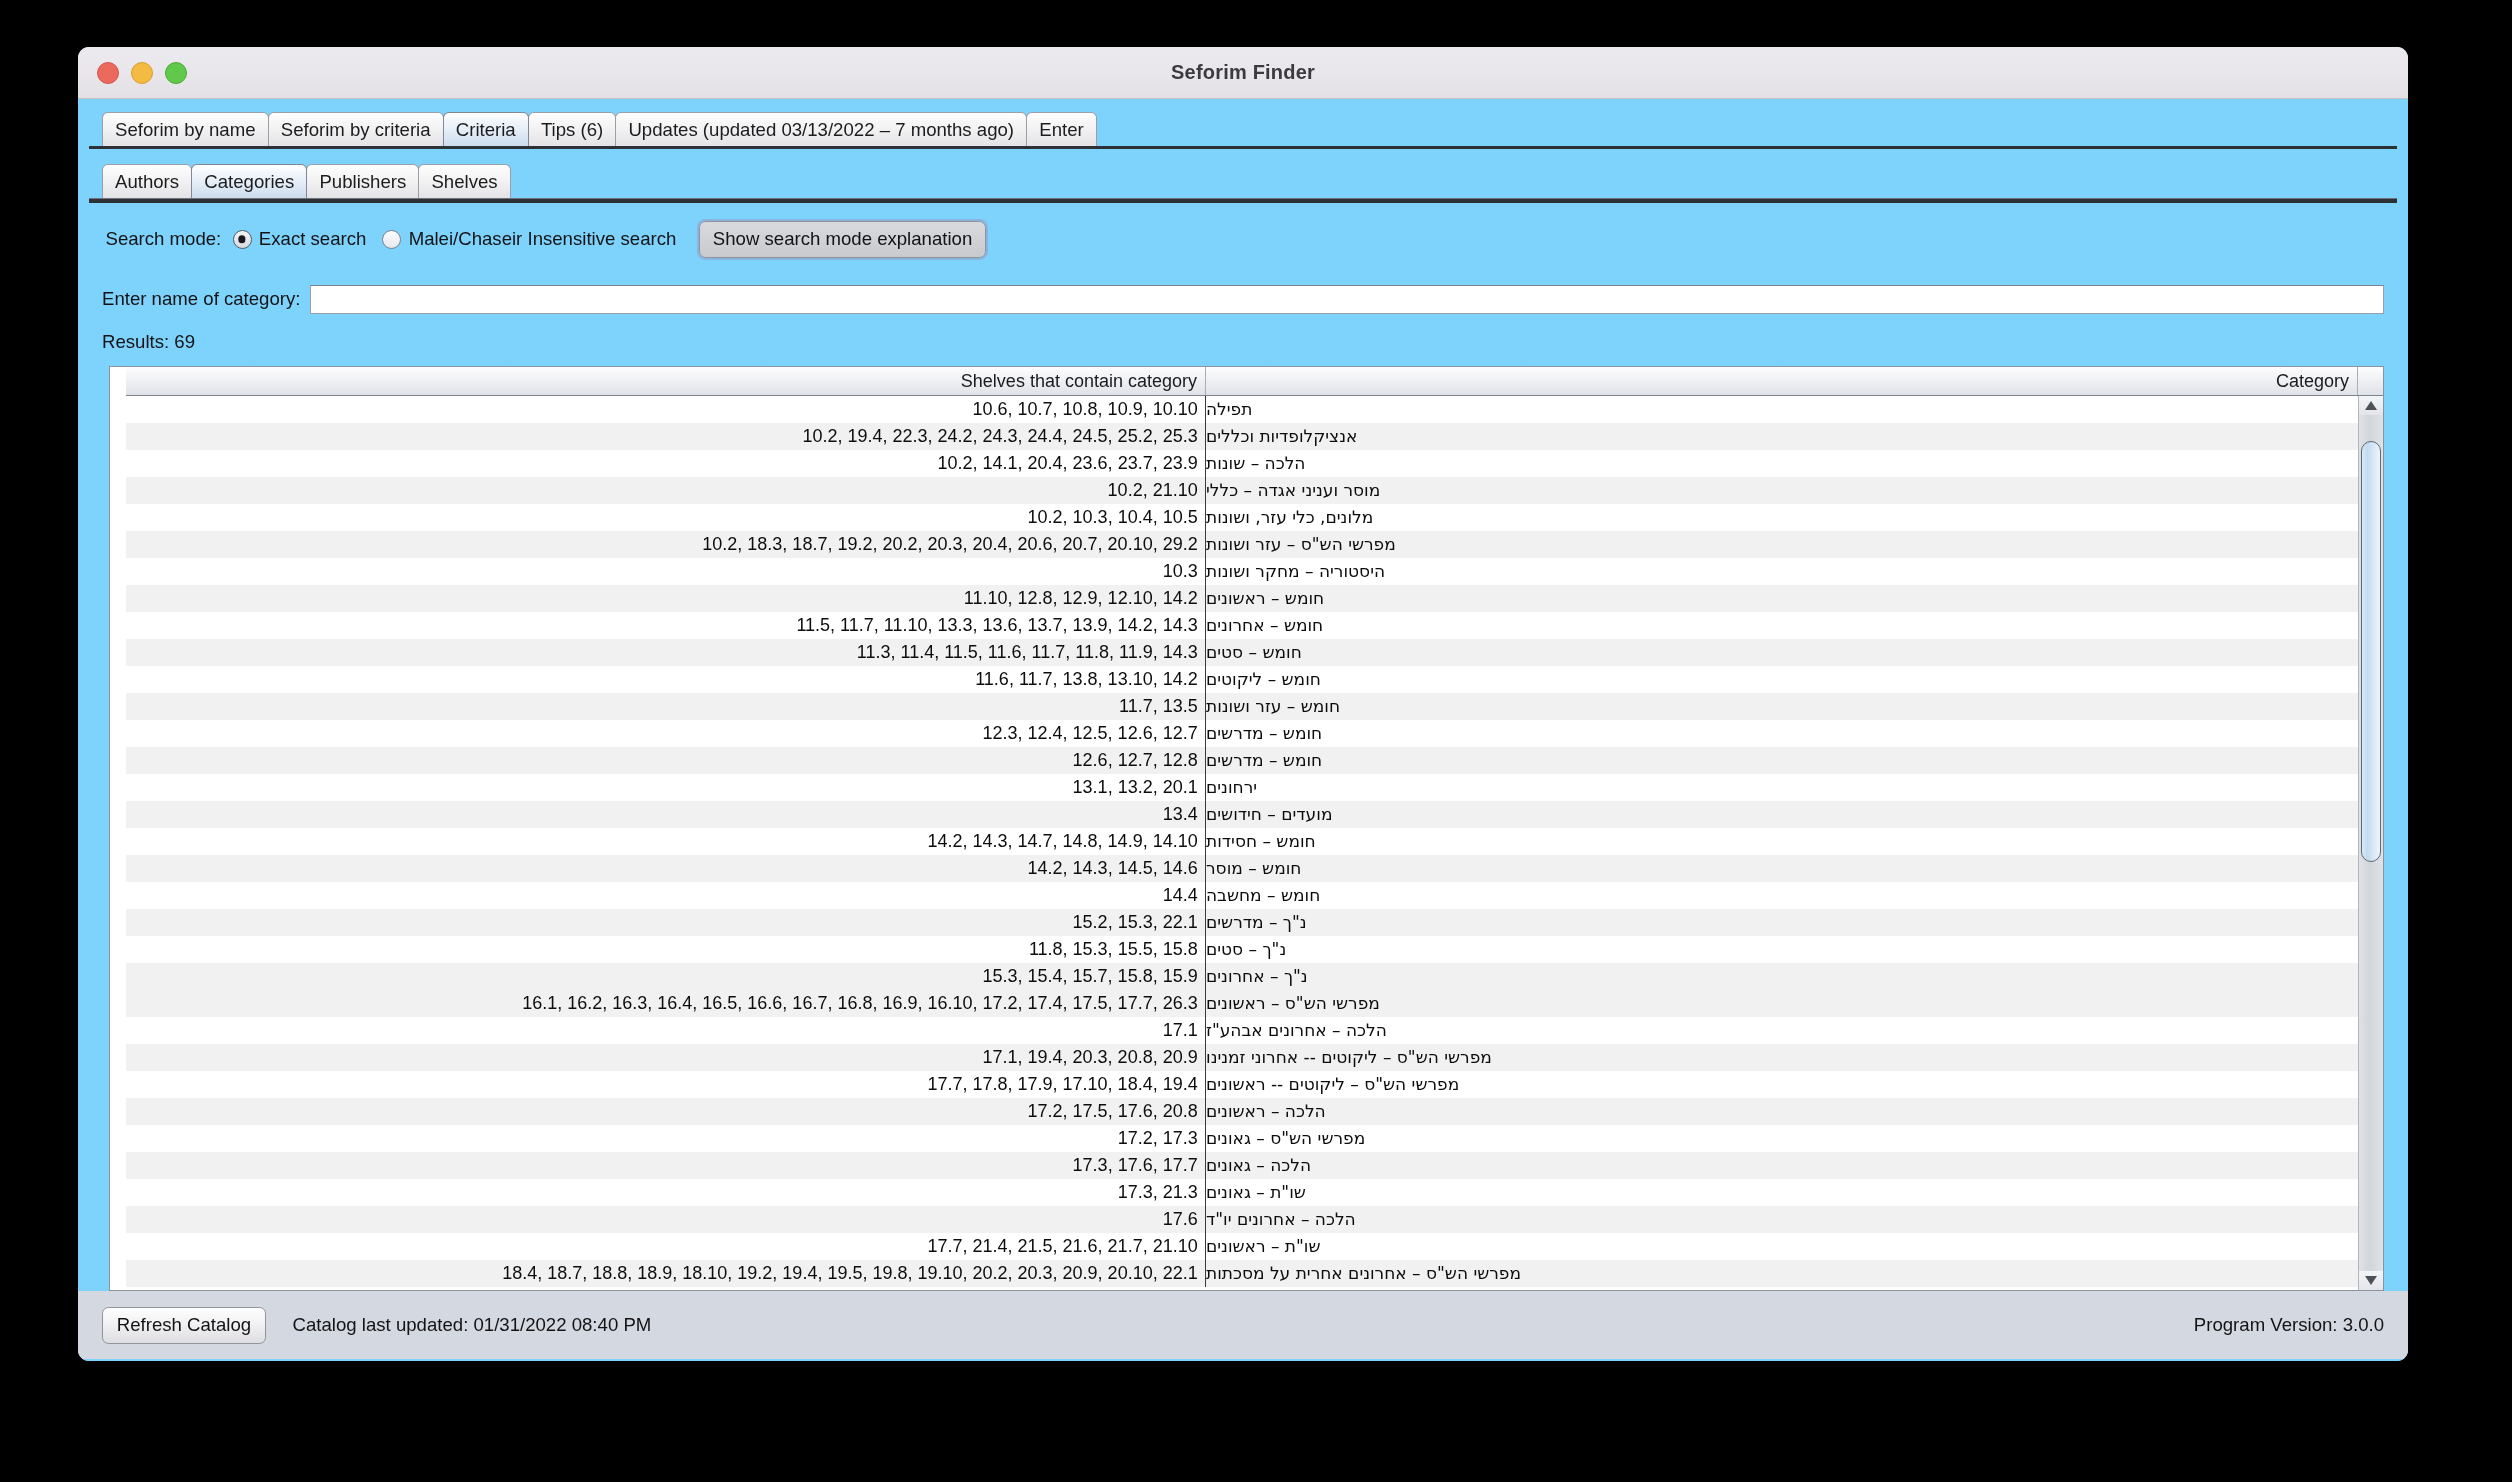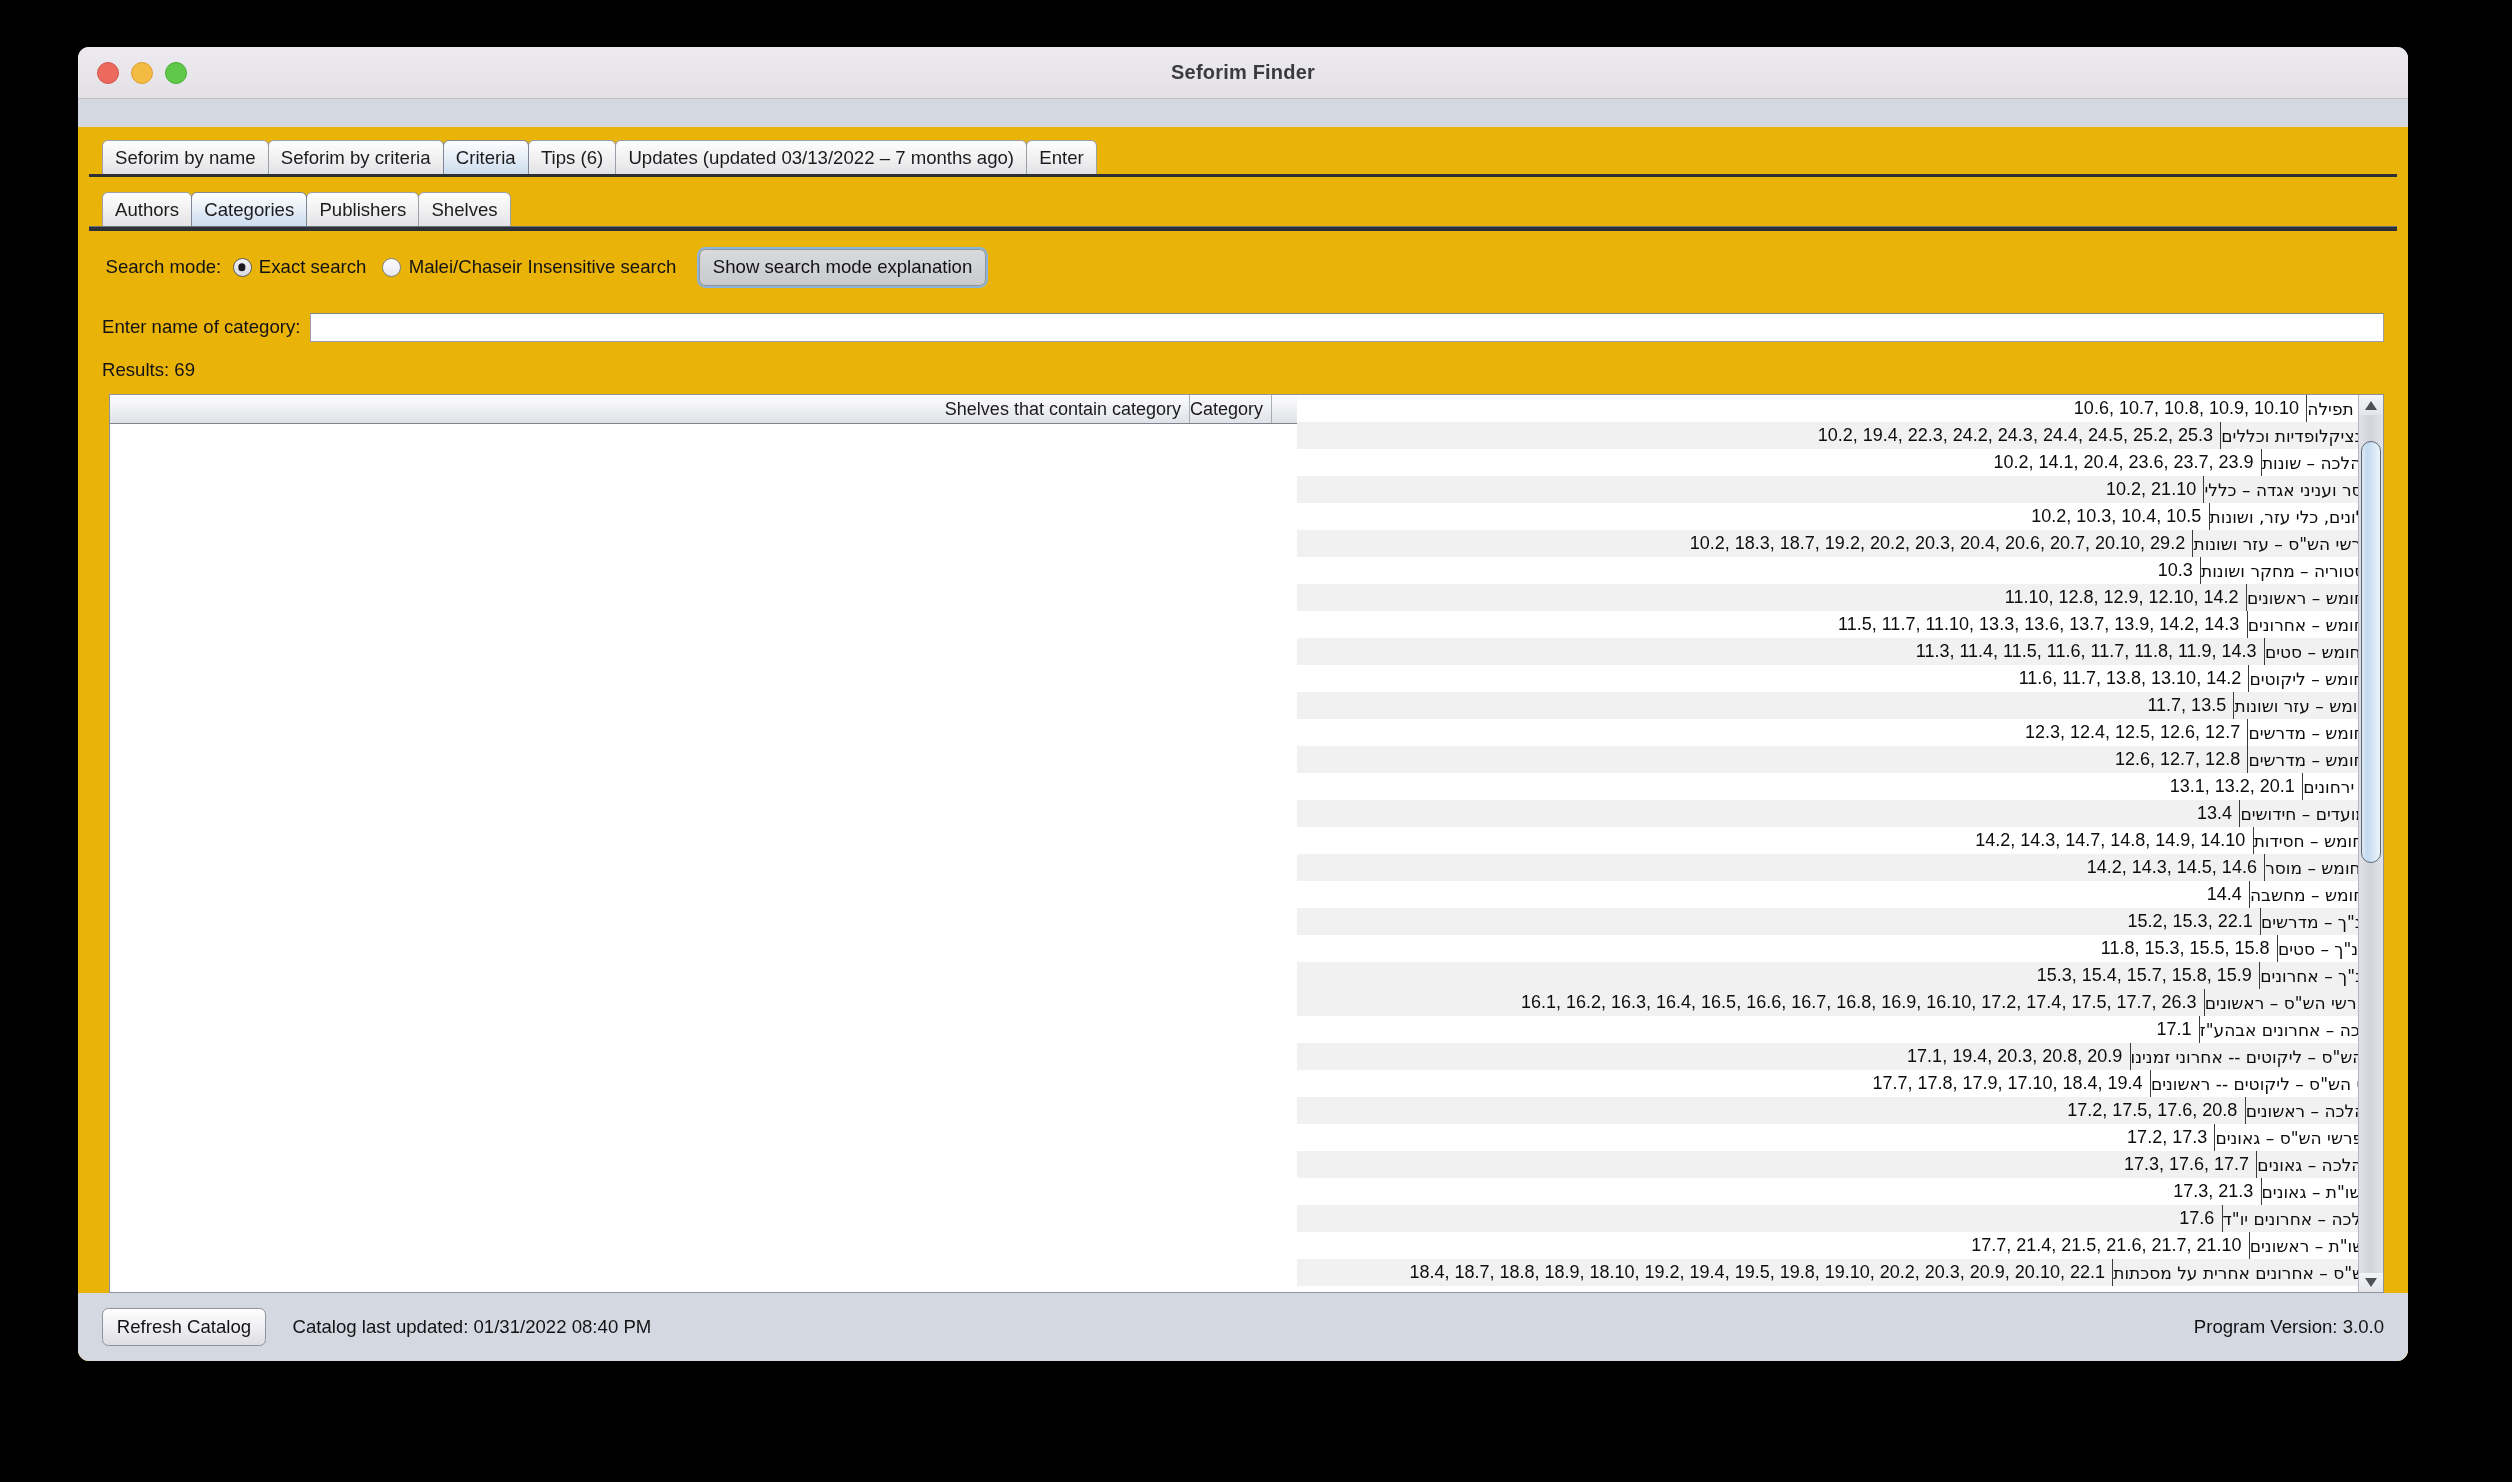--- a/index.html
+++ b/index.html
@@ -59,25 +59,24 @@
   #window-title {
     font-size: 20px;
     font-weight: bold;
     color: #3b3b3f;
     letter-spacing: 0.2px;
   }
 
   
   #window-body {
     flex: 1 1 auto;
-    background: #eab308;
+    background: #7dd3fc;
     display: flex;
     flex-direction: column;
     position: relative;
-    margin-top: 28px;
   }
 
   
   #primary-tabs {
     display: flex;
     align-items: flex-end;
     padding: 9.7px 0 0 24px;
     height: 37px;
     flex: 0 0 37px;
     position: relative;
@@ -231,23 +230,24 @@
     flex: 0 0 26px;
   }
 
   
   #table-wrap {
     margin: 9.7px 24px 0 31px;
     flex: 1 1 auto;
     border: 0.8px solid #8d939d;
     background: #ffffff;
     display: flex;
-    flex-direction: row;
+    flex-direction: column;
     overflow: hidden;
     max-height: 923px;
+    padding-left: 16px;
   }
   #table-header {
     display: flex;
     height: 27.5px;
     flex: 0 0 27.5px;
     background: linear-gradient(to bottom, #fdfdfe 0%, #f0f1f4 45%, #dfe2e8 100%);
     border-bottom: 1.6px solid #7d838d;
   }
   .th {
     font-size: 18px;

